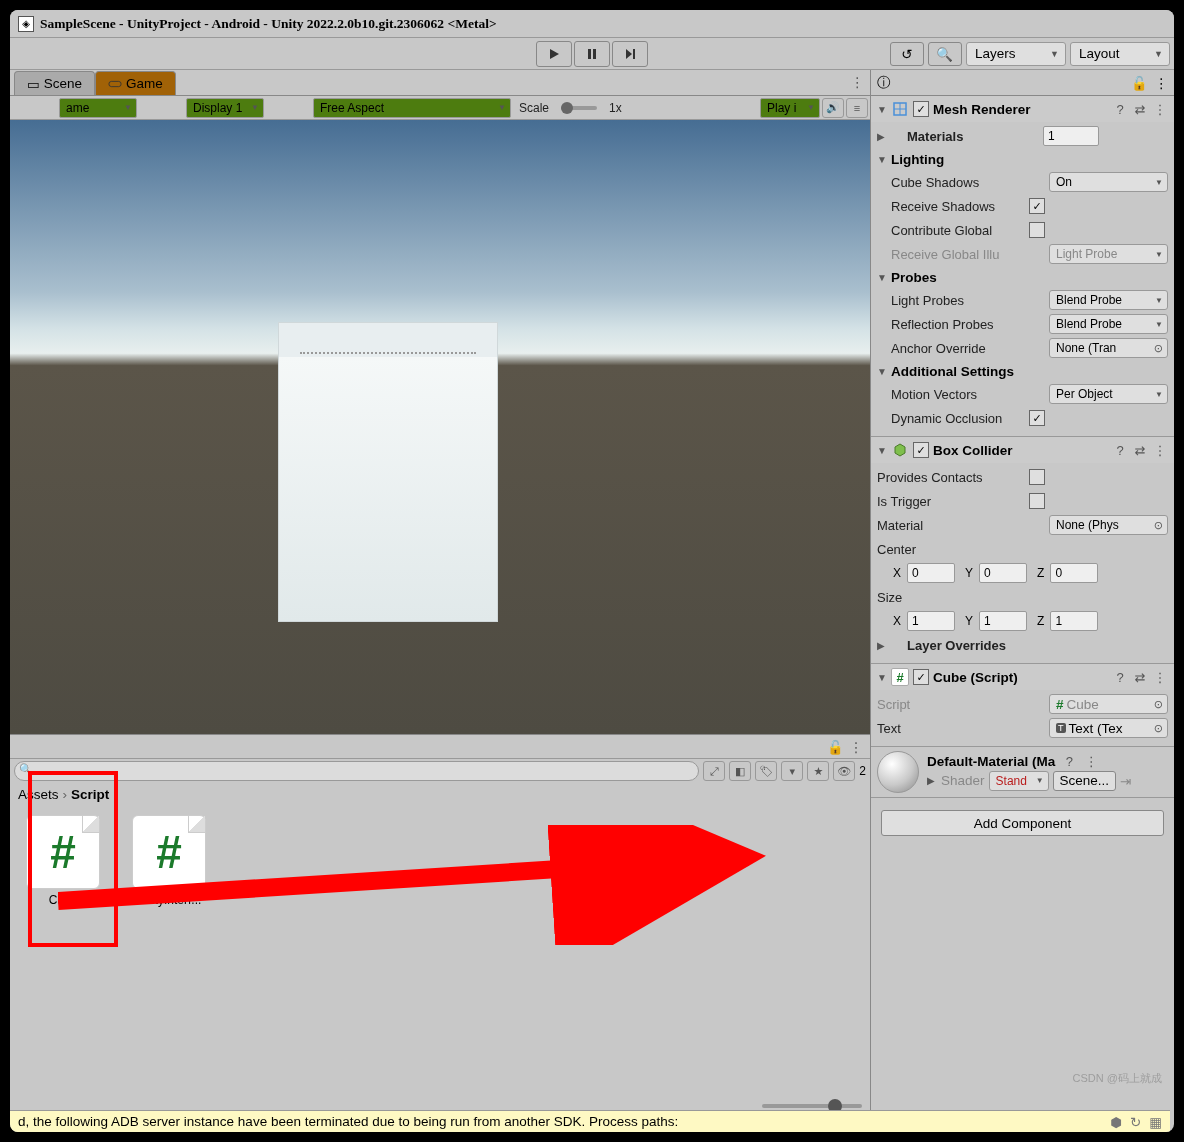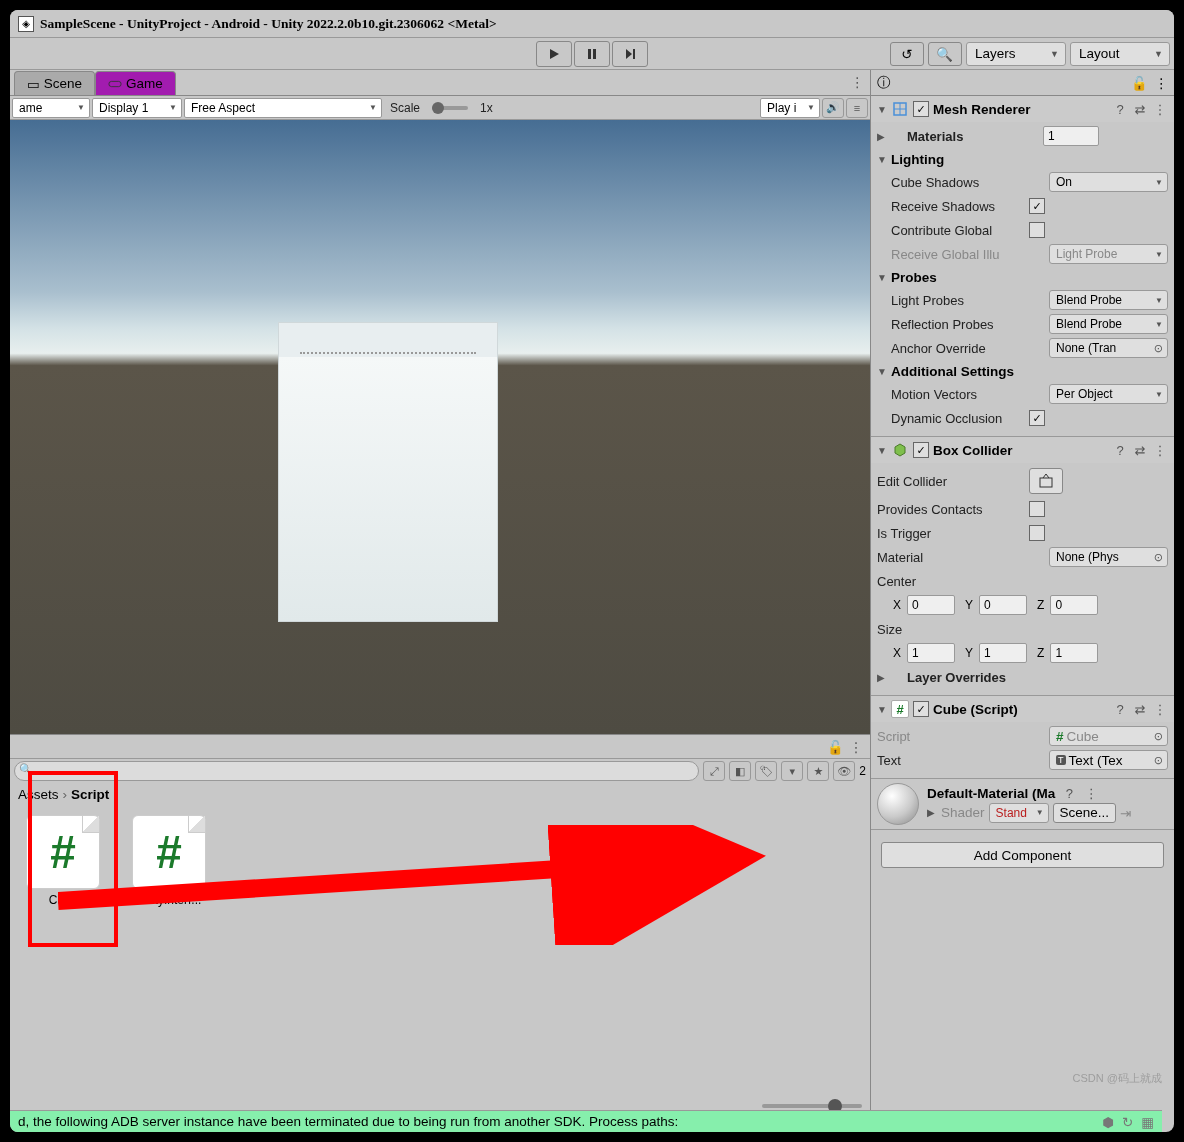--- a/index.html
+++ b/index.html
@@ -14,25 +14,25 @@
 .play-btn svg { width: 14px; height: 14px; }
 .toolbar-right { margin-left: auto; display: flex; gap: 4px; }
 .tool-icon-btn { width: 34px; height: 24px; background: #C8C8C8; border: 1px solid #888; border-radius: 3px; display: flex; align-items: center; justify-content: center; cursor: pointer; }
 .dropdown { height: 24px; background: #DFDFDF; border: 1px solid #999; border-radius: 3px; padding: 0 20px 0 8px; position: relative; display: flex; align-items: center; cursor: pointer; min-width: 100px; }
 .dropdown::after { content: "▼"; position: absolute; right: 6px; font-size: 9px; color: #555; }
 .main { display: flex; height: calc(100% - 60px - 20px); }
 .left { flex: 1; display: flex; flex-direction: column; min-width: 0; }
 .right { width: 304px; background: #C8C8C8; border-left: 1px solid #888; display: flex; flex-direction: column; overflow: hidden; }
 .tabs { height: 26px; display: flex; align-items: flex-end; padding-left: 4px; gap: 0; border-bottom: 1px solid #888; position: relative; }
 .tab { height: 24px; padding: 0 12px; background: #AAA; border: 1px solid #888; border-bottom: none; border-radius: 4px 4px 0 0; display: flex; align-items: center; gap: 4px; cursor: pointer; }
-.tab.active { background: #a21caf; }
+.tab.active { background: #a16207; }
 .tab-icon { width: 14px; height: 10px; }
 .tabs-menu { position: absolute; right: 6px; top: 4px; cursor: pointer; color: #555; }
 .game-toolbar { height: 24px; display: flex; align-items: center; background: #C8C8C8; border-bottom: 1px solid #999; padding: 0 2px; gap: 2px; }
-.gt-dd { height: 20px; background: #ffffff; border: 1px solid #999; border-radius: 2px; padding: 0 16px 0 6px; position: relative; display: flex; align-items: center; font-size: 12px; cursor: pointer; }
+.gt-dd { height: 20px; background: #4d7c0f; border: 1px solid #999; border-radius: 2px; padding: 0 16px 0 6px; position: relative; display: flex; align-items: center; font-size: 12px; cursor: pointer; margin-left: 47px; }
 .gt-dd::after { content: "▼"; position: absolute; right: 4px; font-size: 8px; color: #555; }
 .gt-label { font-size: 12px; padding: 0 6px; color: #222; }
 .slider { width: 36px; height: 4px; background: #999; border-radius: 2px; position: relative; margin: 0 4px; }
 .slider::after { content: ""; position: absolute; left: 0; top: -4px; width: 12px; height: 12px; background: #666; border-radius: 50%; }
 .viewport { flex: 1; position: relative; overflow: hidden; }
 .sky { position: absolute; inset: 0; background: linear-gradient(to bottom, #466D93 0%, #A9BFCE 28%, #d4e2e6 34%, #e8efee 38%, #5B5549 40%, #4E4B42 100%); }
 .cube { position: absolute; left: 268px; top: 202px; width: 220px; height: 300px; }
 .cube-top { position: absolute; top: 0; left: 0; right: 0; height: 36px; background: #E8EEF0; border: 1px solid #d0d8da; }
 .cube-front { position: absolute; top: 35px; left: 0; right: 0; bottom: 0; background: linear-gradient(to bottom, #F5F8F8, #E1E9EA); border: 1px solid #d0d8da; border-top: none; }
 .cube-dotted { position: absolute; top: 30px; left: 22px; right: 22px; height: 1px; border-top: 2px dotted #999; }
@@ -71,21 +71,21 @@
 .dd-field { height: 20px; background: #DFDFDF; border: 1px solid #999; border-radius: 3px; padding: 0 16px 0 6px; position: relative; display: flex; align-items: center; font-size: 12px; cursor: pointer; width: 100%; overflow: hidden; white-space: nowrap; }
 .dd-field::after { content: "▼"; position: absolute; right: 4px; font-size: 8px; color: #555; }
 .check { width: 16px; height: 16px; border: 1px solid #666; background: #DFDFDF; cursor: pointer; display: inline-flex; align-items: center; justify-content: center; font-size: 11px; }
 .num-field { width: 48px; height: 20px; background: #EFEFEF; border: 1px solid #999; border-radius: 2px; padding: 0 4px; font-size: 12px; }
 .vec-row .axis { font-size: 12px; margin: 0 2px 0 6px; }
 .obj-field { height: 20px; background: #DFDFDF; border: 1px solid #999; border-radius: 3px; padding: 0 18px 0 6px; position: relative; display: flex; align-items: center; font-size: 12px; cursor: pointer; width: 100%; overflow: hidden; white-space: nowrap; }
 .obj-field::after { content: "⊙"; position: absolute; right: 4px; font-size: 11px; color: #555; }
 .edit-coll-btn { width: 34px; height: 26px; border: 1px solid #888; background: #DFDFDF; border-radius: 3px; display: flex; align-items: center; justify-content: center; cursor: pointer; }
 .material-preview { width: 42px; height: 42px; border-radius: 50%; background: radial-gradient(circle at 35% 30%, #fff, #c9c9c9 55%, #888); border: 1px solid #999; }
 .add-comp { margin: 12px 10px; height: 26px; background: #DFDFDF; border: 1px solid #888; border-radius: 3px; display: flex; align-items: center; justify-content: center; cursor: pointer; }
-.status { position: absolute; bottom: 0; left: 0; right: 12px; height: 22px; background: #86efac; border-top: 1px solid #999; padding: 0 8px; display: flex; align-items: center; font-size: 12px; overflow: hidden; white-space: nowrap; }
+.status { position: absolute; bottom: 0; left: 0; right: 4px; height: 22px; background: #fef9c3; border-top: 1px solid #999; padding: 0 8px; display: flex; align-items: center; font-size: 12px; overflow: hidden; white-space: nowrap; }
 .status-icons { position: absolute; right: 8px; display: flex; gap: 8px; color: #777; }
 .proj-slider { position: absolute; bottom: 4px; right: 8px; width: 100px; height: 4px; background: #999; border-radius: 2px; }
 .proj-slider::after { content: ""; position: absolute; right: 20px; top: -5px; width: 14px; height: 14px; background: #555; border-radius: 50%; }
 .sect-header { display: flex; align-items: center; height: 22px; gap: 4px; }
 .sect-header .foldout { width: 10px; }
 .sect-title { font-weight: 700; }
 .watermark { position: absolute; right: 12px; bottom: 46px; color: #999; font-size: 11px; font-family: sans-serif; opacity: .9; z-index: 20; }
 </style>
 </head>
 <body>
@@ -135,21 +135,21 @@
         <div class="tab active">
           <svg class="tab-icon" viewBox="0 0 16 10">
               <rect x="1" y="2" width="14" height="6" rx="3" fill="none" stroke="#333"></rect>
             </svg>
           <span>Game</span>
         </div>
         <div class="tabs-menu">⋮</div>
       </div>
       <div class="game-toolbar">
         <div class="gt-dd" style="width:78px">ame</div>
-        <div class="gt-dd" style="width:90px">Display 1</div>
+        <div class="gt-dd" style="width:78px">Display 1</div>
         <div class="gt-dd" style="width:198px">Free Aspect</div>
         <span class="gt-label">Scale</span>
         <div class="slider"></div>
         <span class="gt-label">1x</span>
         <div style="flex:1"></div>
         <div class="gt-dd" style="width:60px">Play i</div>
         <div class="mini-btn">🔊</div>
         <div class="mini-btn">≡</div>
       </div>
       <div class="viewport">
@@ -309,29 +309,20 @@
                 <path d="M3 5 L8 2 L13 5 L13 11 L8 14 L3 11 Z" fill="#7FBF4D" stroke="#4A7A2A"></path>
               </svg>
             </span>
           <span class="check">✓</span>
           <span class="comp-title">Box Collider</span>
           <span class="comp-ctrl">?</span>
           <span class="comp-ctrl">⇄</span>
           <span class="comp-ctrl">⋮</span>
         </div>
         <div class="comp-body">
-          <div class="prop-row" style="height:32px">
-              <span class="prop-label" style="padding-left:0">Edit Collider</span>
-              <div class="edit-coll-btn">
-                <svg width="18" height="18">
-                  <rect x="3" y="6" width="12" height="9" fill="none" stroke="#333"></rect>
-                  <path d="M6 6 L9 2 L12 6" fill="none" stroke="#333"></path>
-                </svg>
-              </div>
-            </div>
           <div class="prop-row">
               <span class="prop-label" style="padding-left:0">Provides Contacts</span>
               <span class="check"></span>
             </div>
           <div class="prop-row">
               <span class="prop-label" style="padding-left:0">Is Trigger</span>
               <span class="check"></span>
             </div>
           <div class="prop-row">
               <span class="prop-label" style="padding-left:0">Material</span>

